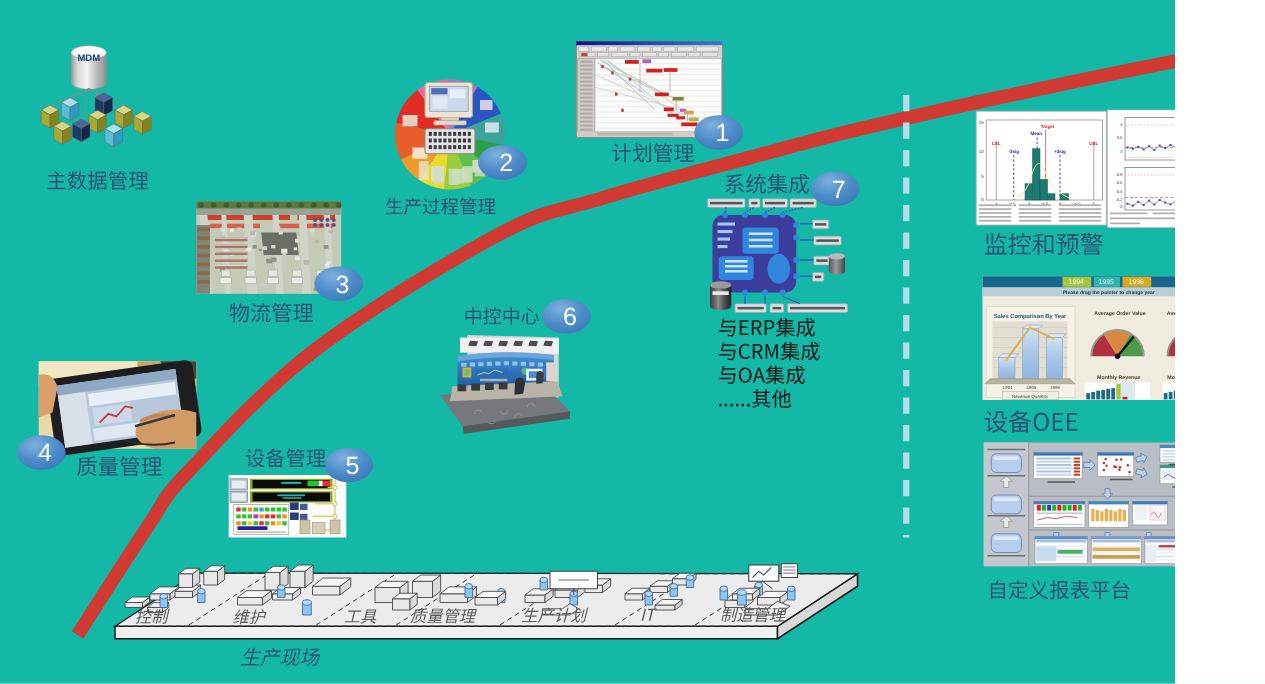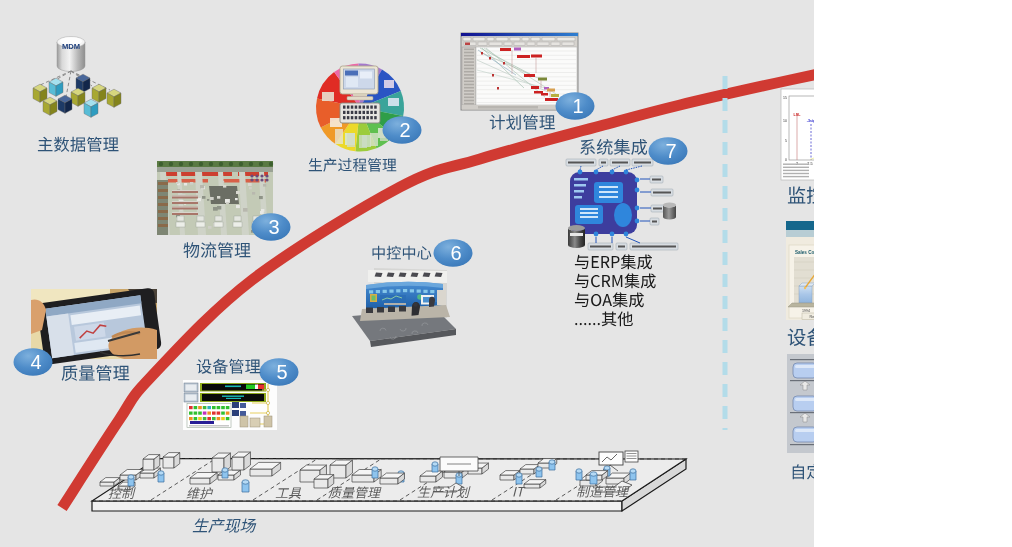--- a/index.html
+++ b/index.html
@@ -1,14 +1,14 @@
 <!DOCTYPE html>
 <html><head><meta charset="utf-8"><style>
 html,body{margin:0;padding:0;background:#ffffff;}
-#stage{position:relative;width:814px;height:547px;overflow:hidden;background:#e5e5e5;font-family:"Liberation Sans",sans-serif;}
+#stage{position:relative;width:940px;height:547px;overflow:hidden;background:#14b8a6;font-family:"Liberation Sans",sans-serif;}
 </style></head><body>
 <div id="stage"><svg width="1012" height="547" viewBox="0 0 1012 547">
       <defs>
 <radialGradient id="bg" cx="38%" cy="28%" r="80%">
  <stop offset="0%" stop-color="#7db0dd"></stop>
           <stop offset="55%" stop-color="#4e8cc9"></stop>
           <stop offset="100%" stop-color="#3a78b8"></stop>
 </radialGradient>
 <linearGradient id="cyl" x1="0" y1="0" x2="1" y2="0">
  <stop offset="0%" stop-color="#9a9a9a"></stop>

